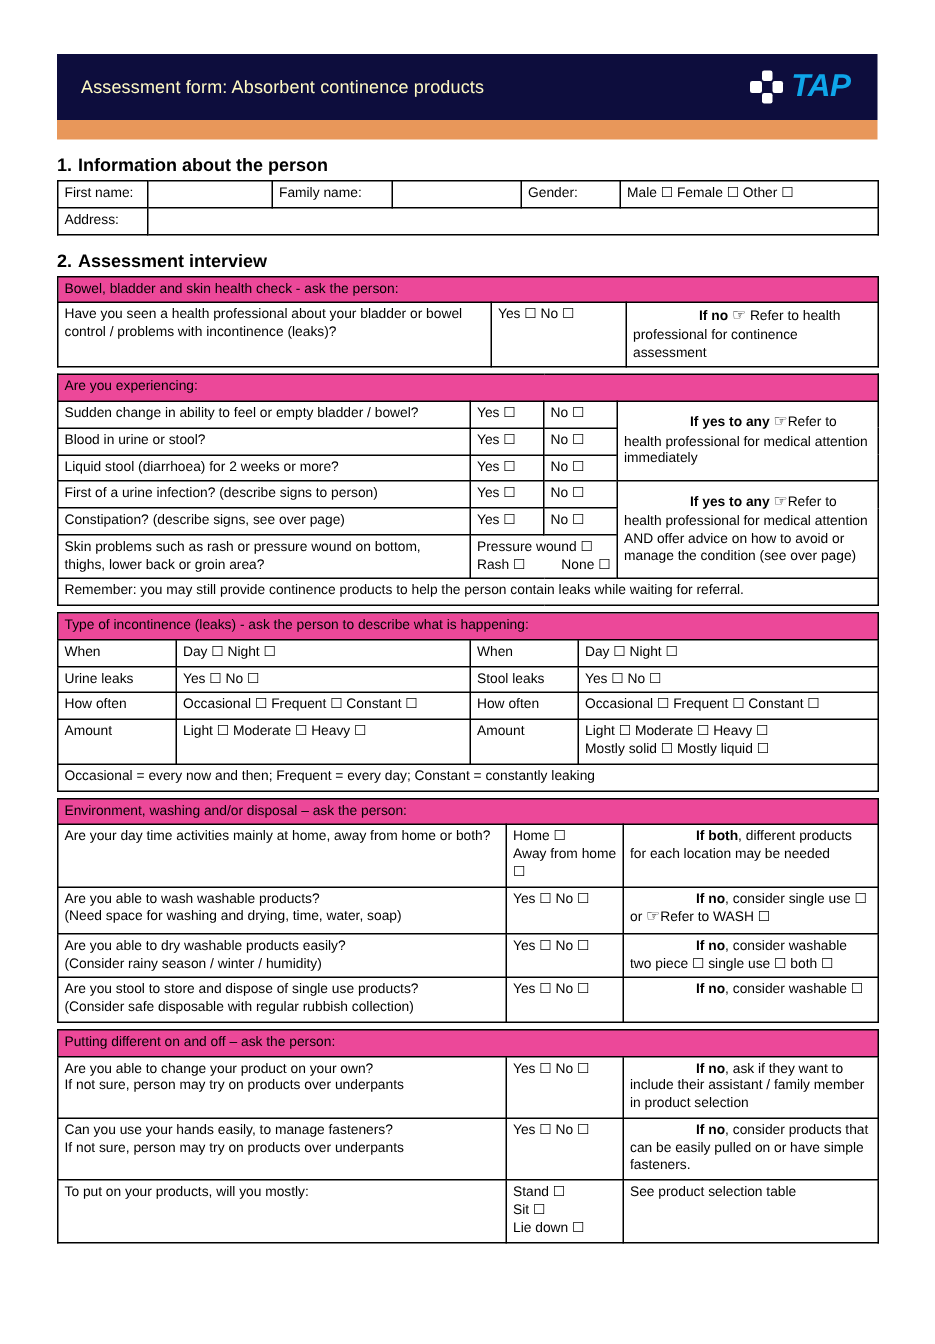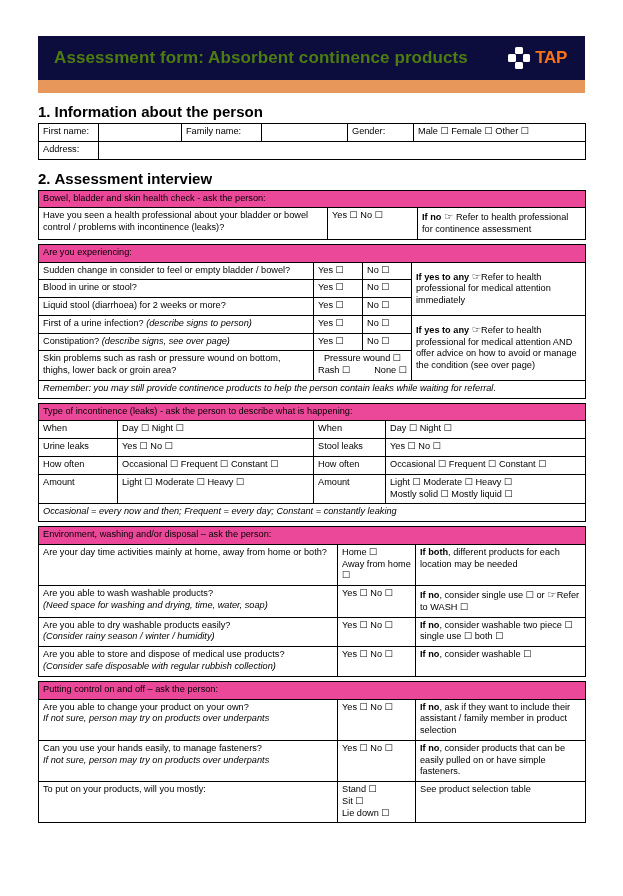--- a/index.html
+++ b/index.html
@@ -19,42 +19,42 @@
   .hdr-bar {
     background: #0d0d3d;
     height: 44px;
     display: flex;
     align-items: center;
     justify-content: space-between;
     padding: 0 18px 0 16px;
     margin-top: 36px;
   }
   .hdr-title {
-    color: #4d7c0f;
-    font-size: 17px;
-    font-weight: bold;
+    color: #fef9c3;
+    font-size: 12px;
+    font-weight: normal;
     letter-spacing: .1px;
     white-space: nowrap;
   }
   .logo { display: flex; align-items: center; gap: 5px; }
   .logo-mark { width: 22px; height: 22px; position: relative; }
   .logo-mark i {
     position: absolute; background: #ffffff; border-radius: 1.5px;
     width: 7.4px; height: 7.4px;
   }
   .logo-mark i.t { left: 7.3px; top: 0px; }
   .logo-mark i.b { left: 7.3px; top: 14.6px; }
   .logo-mark i.l { left: 0px;   top: 7.3px; }
   .logo-mark i.r { left: 14.6px; top: 7.3px; }
-  .logo-text { color: #f97316; font-size: 17px; font-weight: bold; letter-spacing: -.3px; }
+  .logo-text { color: #0ea5e9; font-size: 21px; font-weight: bold; letter-spacing: -.3px; font-style: italic; }
   .hdr-accent { background: #e8975a; height: 13px; }
 
   
   .sec-head {
-    font-size: 15px; font-weight: bold; margin: 10px 0 3px 0;
+    font-size: 12px; font-weight: bold; margin: 10px 0 3px 0;
   }
   .sec-head span.num { margin-right: 4px; }
 
   
   table.form { border-collapse: collapse; width: 547px; table-layout: fixed; padding-left: 23px; }
   table.form td, table.form th {
     border: 1px solid #000000;
     padding: 2px 4px 3px 4px;
     vertical-align: top;
     font-size: 9.2px;
@@ -63,22 +63,22 @@
     text-align: left;
   }
   td.band {
     background: #ec4899;
     font-weight: bold;
     padding: 3px 5px 3px 6px;
   }
   td.bold { font-weight: bold; }
   td.mid { vertical-align: middle; }
   td.note { line-height: 1.3; }
-  .it { font-style: italic; }
-  .bd { font-weight: bold; }
+  .it { }
+  .bd { font-weight: bold; margin-left: 44px; }
   .nowrap { white-space: nowrap; }
   .hand { font-size: 10.5px; }
 
   .tbl-gap { height: 4px; }
 </style>
 </head>
 <body>
 
 <div class="page">
 
@@ -158,21 +158,21 @@
         <col style="width:275px">
         <col style="width:49px">
         <col style="width:49px">
         <col style="width:174px">
       </colgroup>
     <tbody>
         <tr>
       <td class="band" colspan="4">Are you experiencing:</td>
     </tr>
     <tr>
-      <td class="mid">Sudden change in consider to feel or empty bladder / bowel?</td>
+      <td class="mid">Sudden change in ability to feel or empty bladder / bowel?</td>
       <td class="mid">Yes ☐</td>
       <td class="mid">No ☐</td>
       <td class="note" rowspan="3" style="vertical-align:middle">
         <span class="bd">If yes to any</span>
         <span class="hand">☞</span><span>Refer to health professional for medical attention immediately</span>
       </td>
     </tr>
     <tr>
       <td class="mid">Blood in urine or stool?</td>
       <td class="mid">Yes ☐</td>
@@ -200,21 +200,21 @@
       <td class="mid">
         <span>Constipation?</span>
         <span class="it">(describe signs, see over page)</span>
       </td>
       <td class="mid">Yes ☐</td>
       <td class="mid">No ☐</td>
     </tr>
     <tr>
       <td class="mid">Skin problems such as rash or pressure wound on bottom, thighs, lower back or groin area?</td>
       <td class="mid" colspan="2">
-        <div style="text-align:center">Pressure wound ☐</div>
+        <div style="text-align:left">Pressure wound ☐</div>
         <div style="display:flex;justify-content:space-between">
           <span>Rash ☐</span>
           <span>None ☐</span>
         </div>
       </td>
     </tr>
     <tr>
       <td class="it" colspan="4">Remember: you may still provide continence products to help the person contain leaks while waiting for referral.</td>
     </tr>
   </tbody>
@@ -300,42 +300,42 @@
         <div>Are you able to dry washable products easily?</div>
         <div class="it">(Consider rainy season / winter / humidity)</div>
       </td>
       <td class="mid nowrap"><span>Yes ☐    No ☐</span></td>
       <td class="note mid">
         <span class="bd">If no</span><span>, consider washable two piece ☐ single use ☐ both ☐</span>
       </td>
     </tr>
     <tr>
       <td class="mid">
-        <div>Are you able to store and dispose of medical use products?</div>
+        <div>Are you stool to store and dispose of single use products?</div>
         <div class="it">(Consider safe disposable with regular rubbish collection)</div>
       </td>
       <td class="mid nowrap"><span>Yes ☐    No ☐</span></td>
       <td class="note mid">
         <span class="bd">If no</span><span>, consider washable ☐</span>
       </td>
     </tr>
   </tbody>
     </table>
 
   <div class="tbl-gap"></div>
 
   <table class="form">
     <colgroup>
         <col style="width:299px">
         <col style="width:78px">
         <col style="width:170px">
       </colgroup>
     <tbody>
         <tr>
-      <td class="band" colspan="3">Putting control on and off – ask the person:</td>
+      <td class="band" colspan="3">Putting different on and off – ask the person:</td>
     </tr>
     <tr>
       <td class="mid">
         <div>Are you able to change your product on your own?</div>
         <div class="it">If not sure, person may try on products over underpants</div>
       </td>
       <td class="mid nowrap">Yes ☐    No ☐</td>
       <td class="note mid">
         <span class="bd">If no</span><span>, ask if they want to include their assistant / family member in product selection</span>
       </td>

